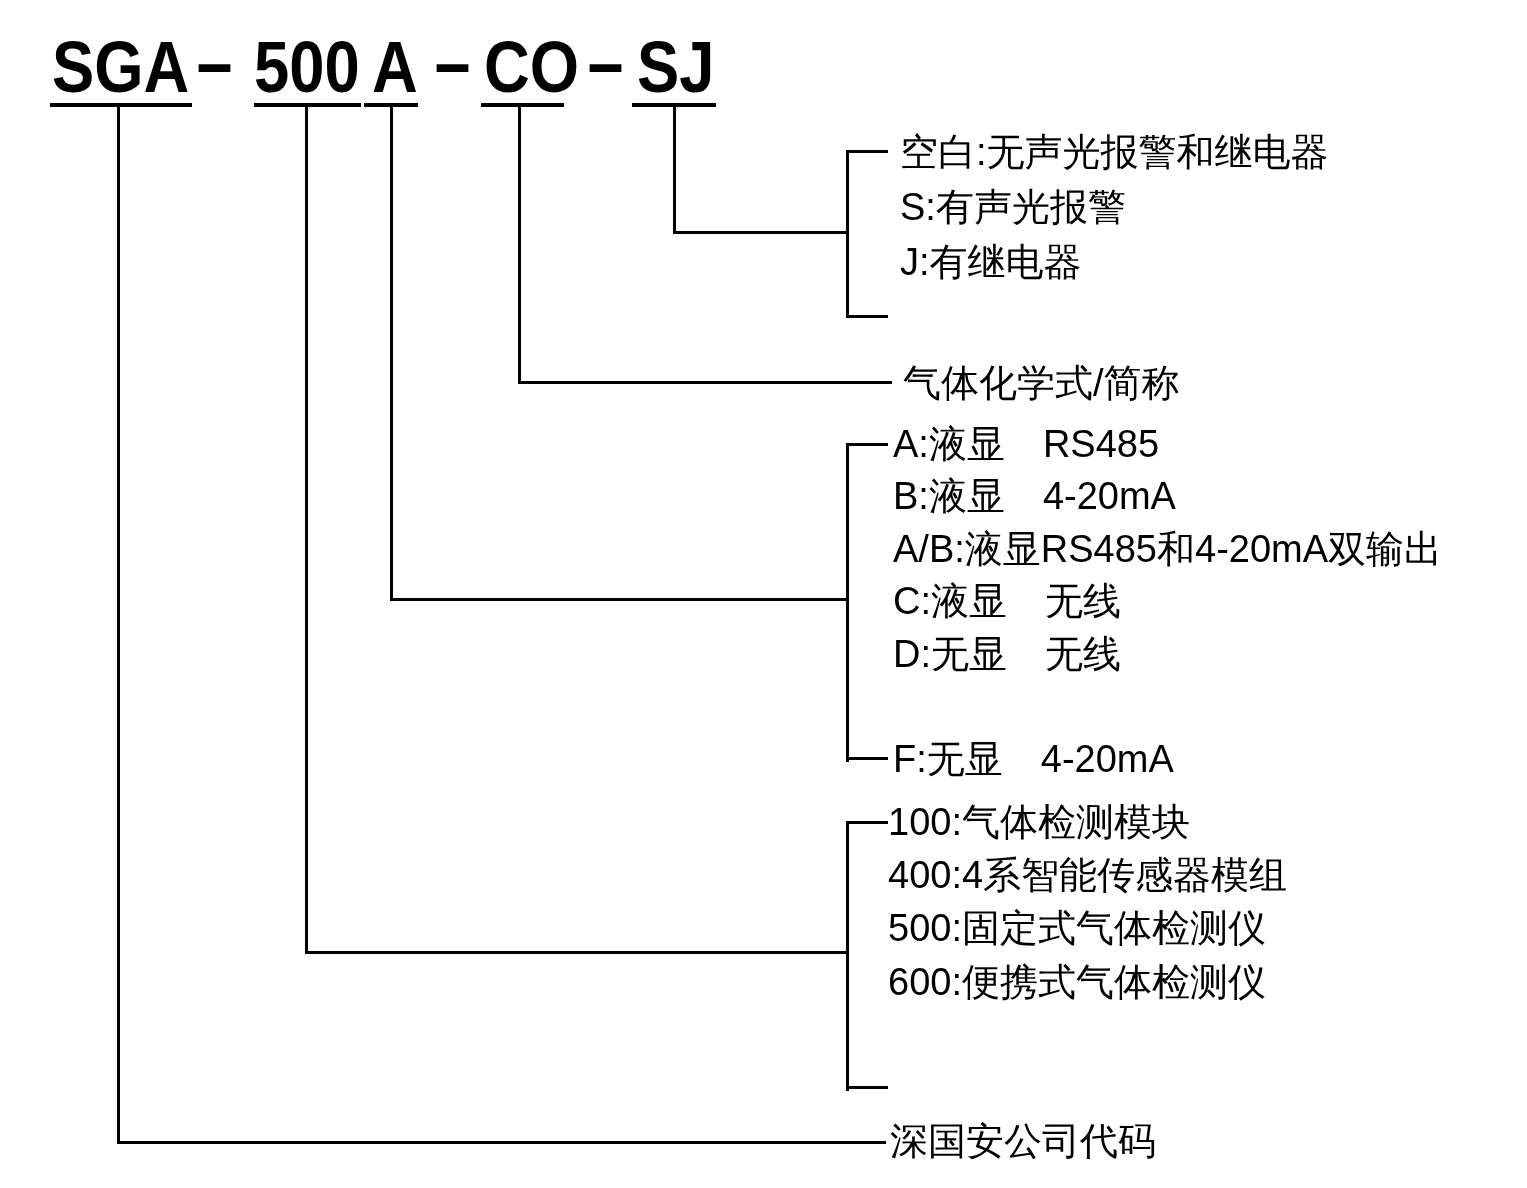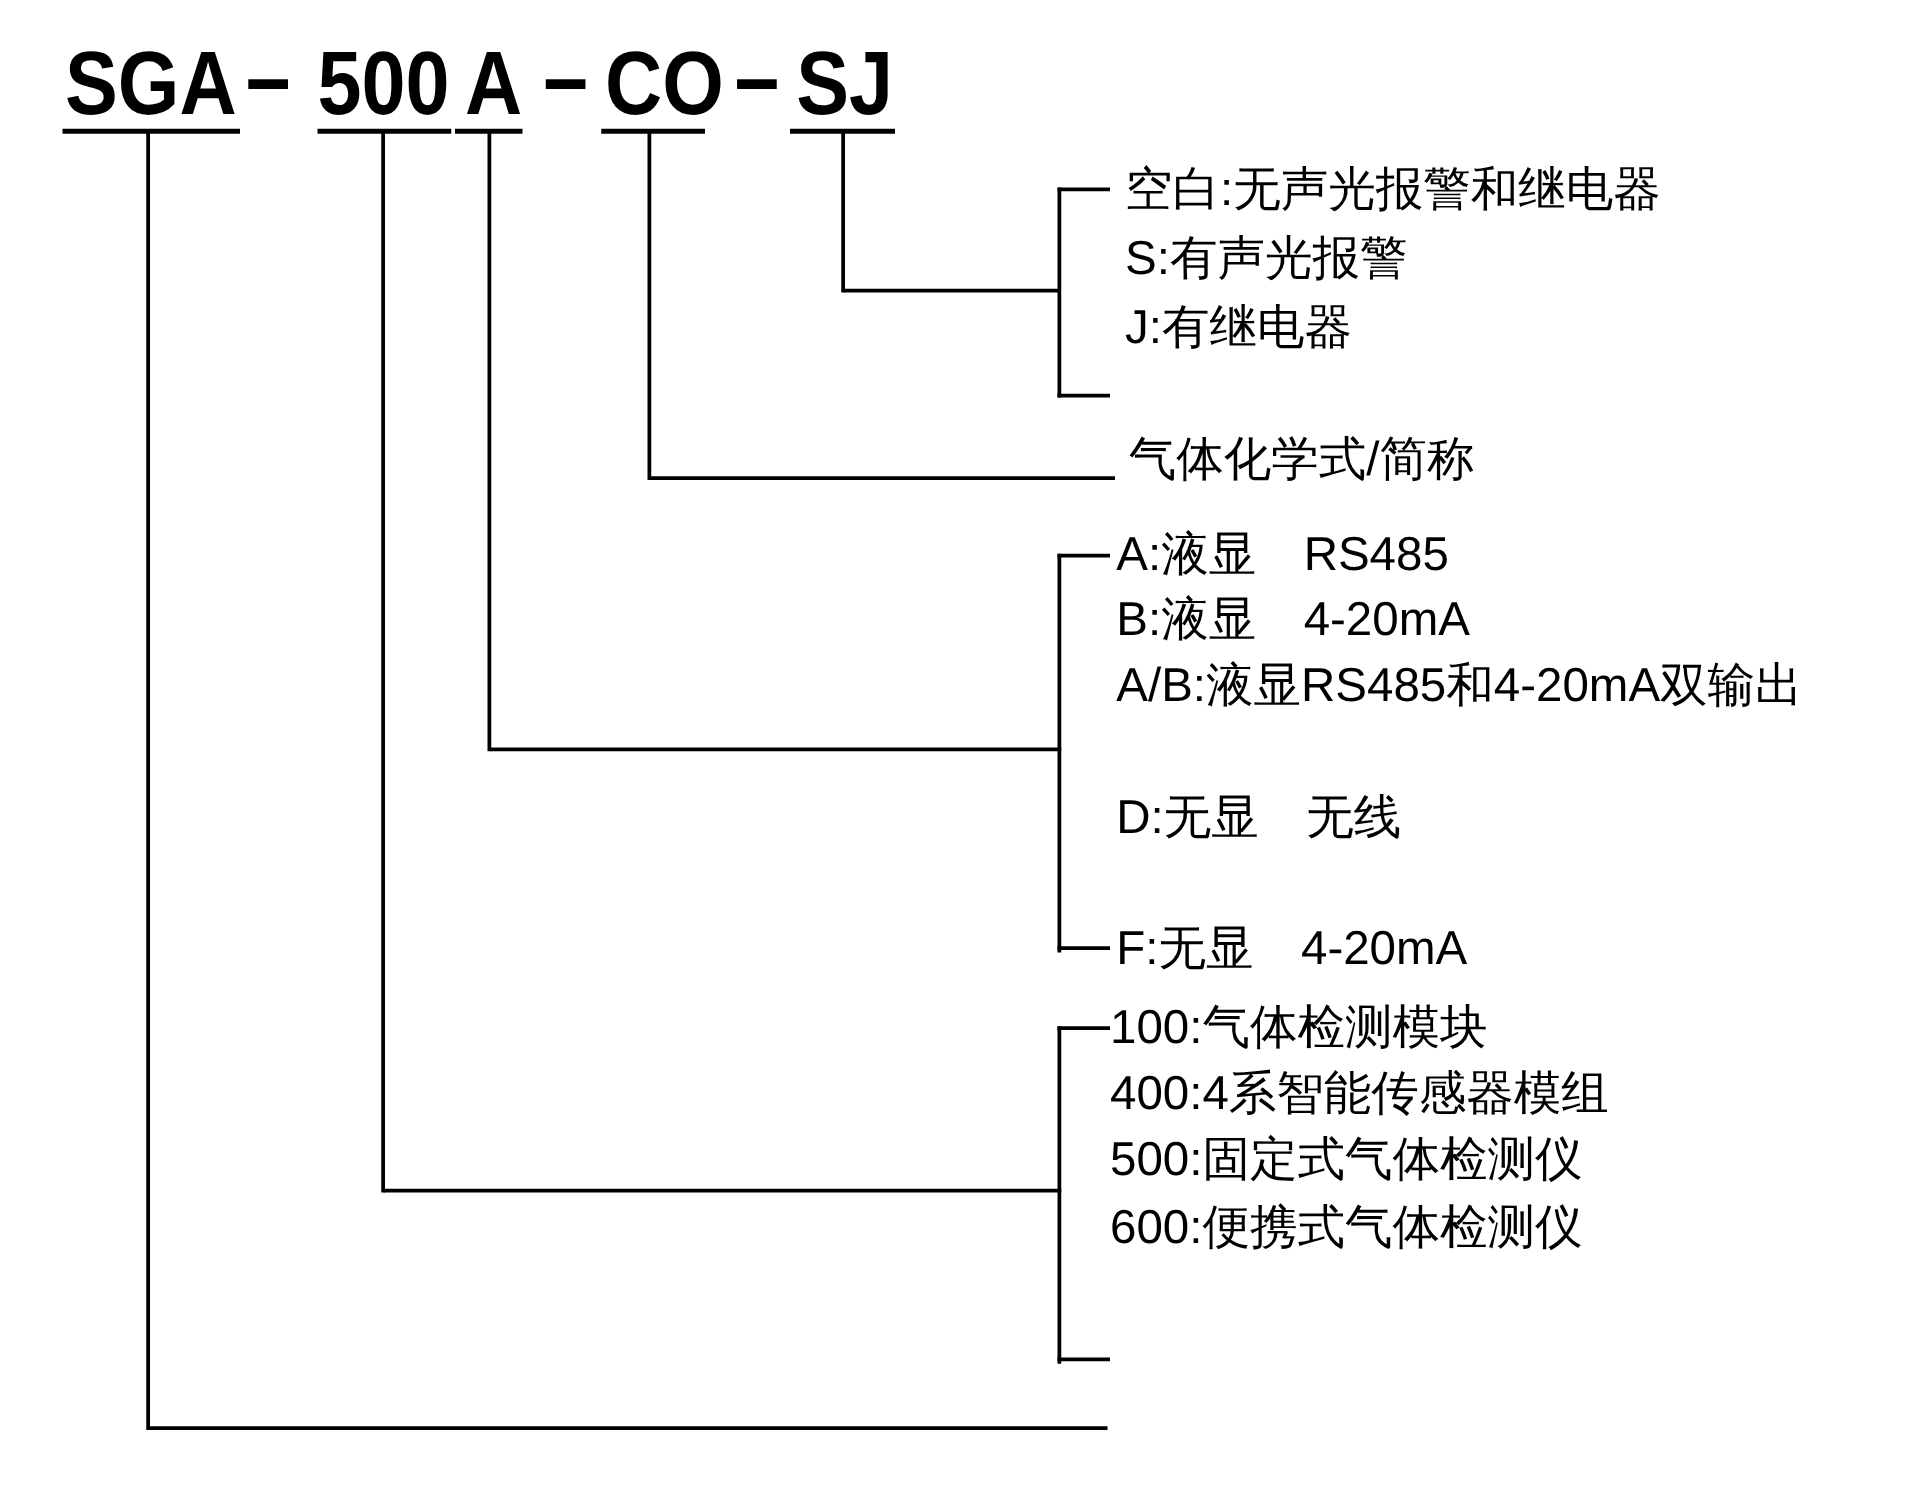--- a/index.html
+++ b/index.html
@@ -83,33 +83,35 @@
   <div class="hl" style="left:307px; top:951px;  width:542px"></div>
   <div class="hl" style="left:119px; top:1141px; width:767px"></div>
 
   <div class="vl" style="left:846px; top:150px; height:168px"></div>
   <div class="hl" style="left:846px; top:150px; width:42px"></div>
   <div class="hl" style="left:846px; top:315px; width:42px"></div>
   <div class="lbl" style="left:900px; top:126px">空白:无声光报警和继电器</div>
   <div class="lbl" style="left:900px; top:181px">S:有声光报警</div>
   <div class="lbl" style="left:900px; top:236px">J:有继电器</div>
 
-  <div class="lbl" style="left:903px; top:342px">气体化学式/简称</div>
+  <div class="lbl" style="left:903px; top:357px">气体化学式/简称</div>
 
   <div class="vl" style="left:846px; top:443px; height:319px"></div>
   <div class="hl" style="left:846px; top:443px; width:42px"></div>
   <div class="hl" style="left:846px; top:757px; width:42px"></div>
   <div class="lbl" style="left:893px; top:418px">A:液显　RS485</div>
   <div class="lbl" style="left:893px; top:470px">B:液显　4-20mA</div>
   <div class="lbl" style="left:893px; top:523px">A/B:液显RS485和4-20mA双输出</div>
+  <div class="lbl" style="left:893px; top:575px">C:液显　无线</div>
   <div class="lbl" style="left:893px; top:628px">D:无显　无线</div>
   <div class="lbl" style="left:893px; top:733px">F:无显　4-20mA</div>
 
   <div class="vl" style="left:846px; top:821px;  height:270px"></div>
   <div class="hl" style="left:846px; top:821px;  width:42px"></div>
   <div class="hl" style="left:846px; top:1086px; width:42px"></div>
   <div class="lbl" style="left:888px; top:796px">100:气体检测模块</div>
   <div class="lbl" style="left:888px; top:849px">400:4系智能传感器模组</div>
   <div class="lbl" style="left:888px; top:902px">500:固定式气体检测仪</div>
   <div class="lbl" style="left:888px; top:956px">600:便携式气体检测仪</div>
 
+  <div class="lbl" style="left:890px; top:1115px">深国安公司代码</div>
 
 </div>
 
 </body></html>

